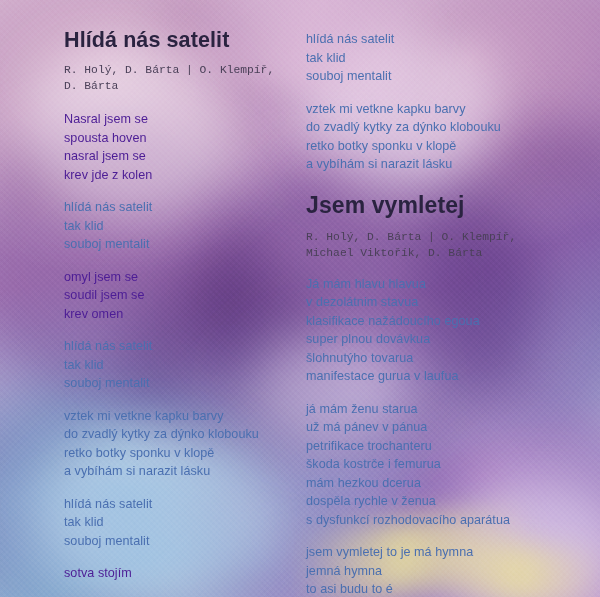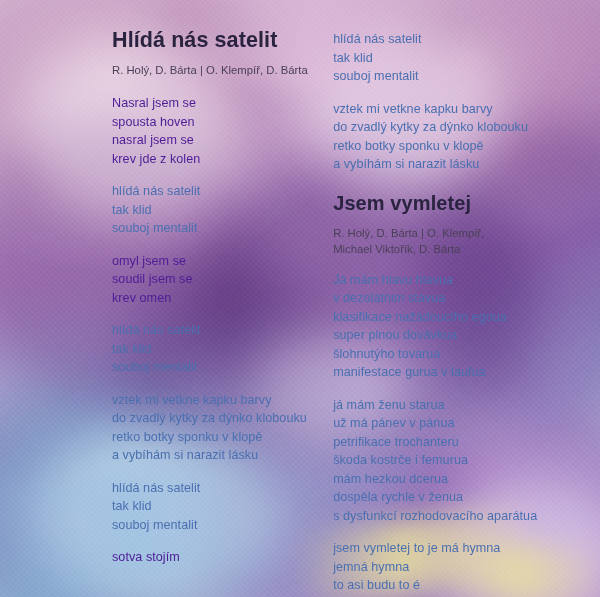--- a/index.html
+++ b/index.html
@@ -96,21 +96,20 @@
       repeating-linear-gradient(45deg, rgba(255,255,255,.035) 0 2px, rgba(0,0,0,0) 2px 4px),
       repeating-linear-gradient(-45deg, rgba(0,0,0,.025) 0 2px, rgba(0,0,0,0) 2px 4px);
     mix-blend-mode: overlay;
   }
 
   
   .content {
     position: absolute;
     inset: 0;
     display: flex;
-    margin-left: 48px;
   }
   .col {
     box-sizing: border-box;
   }
   .col-left {
     width: 300px;
     padding: 28px 18px 0 64px;
   }
   .col-right {
     width: 300px;
@@ -119,28 +118,29 @@
   h1.song-title {
     margin: 0 0 9px 0;
     font-size: 21.5px;
     font-weight: bold;
     color: #2a2340;
     letter-spacing: .1px;
   }
   h1.song-title.second {
     margin-top: 18px;
     margin-bottom: 10px;
-    font-size: 20px;
+    font-size: 23px;
   }
   .credits {
     margin: 0 0 16px 0;
     font-size: 11.3px;
     line-height: 1.42;
     color: #4a4058;
     font-weight: 500;
+    font-family: Liberation Mono, monospace;
   }
   .credits.tight { margin-bottom: 14px; }
   .stanza {
     margin: 0 0 14px 0;
     font-size: 12.6px;
     line-height: 1.47;
     color: #4c1d95;
     letter-spacing: .05px;
   }
   .stanza.chorus {

